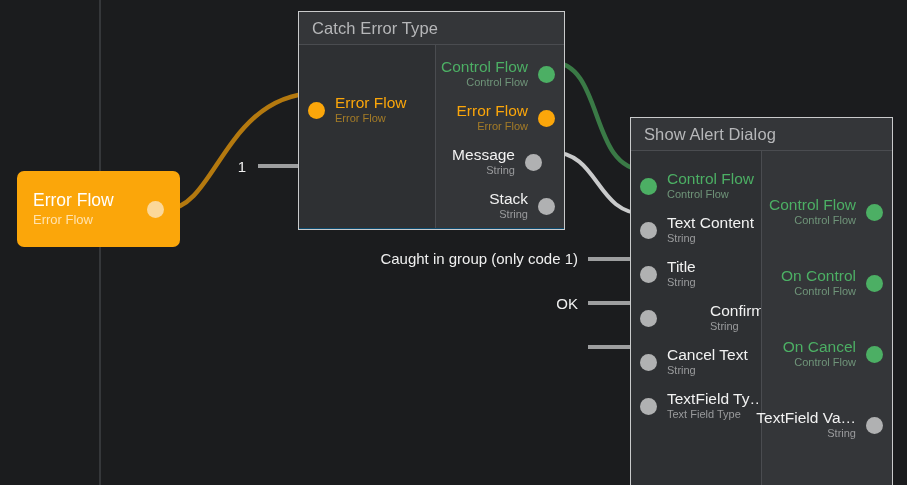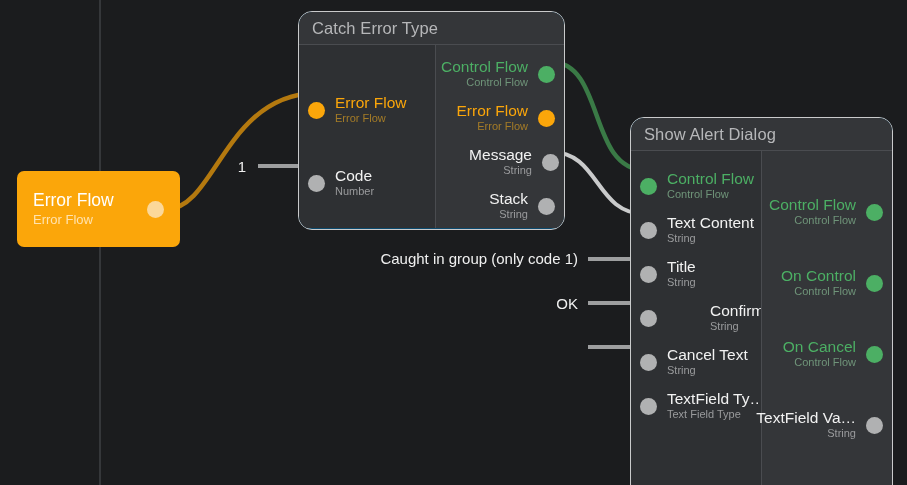--- a/index.html
+++ b/index.html
@@ -24,21 +24,21 @@
     position: absolute;
     left: 0; top: 0;
     width: 907px; height: 485px;
     pointer-events: none;
   }
 
   
   .node {
     position: absolute;
     border: 1.5px solid #c9cacb;
-    border-radius: 14px;
+    border-radius: 0;
     background: #0c4a6e;
     overflow: hidden;
   }
   .node-header {
     height: 33px;
     background: #343639;
     border-bottom: 1.5px solid #4a4c50;
     display: flex;
     align-items: center;
     padding-left: 13px;
@@ -168,45 +168,38 @@
     <div class="node-body">
 
       <div class="col inputs" style="width:136px;">
         <div class="port-row in" style="top:48px; left:9px;">
           <span class="dot orange"></span>
           <span class="port-labels">
             <span class="pname orange">Error Flow</span>
             <span class="ptype orange">Error Flow</span>
           </span>
         </div>
-        <div class="port-row in" style="top:121px; left:9px;">
-          <span class="dot"></span>
-          <span class="port-labels">
-            <span class="pname">Code</span>
-            <span class="ptype">Number</span>
-          </span>
-        </div>
       </div>
 
       <div class="col outputs" style="width:129px;">
         <div class="port-row out" style="top:12px; right:9px;">
           <span class="port-labels">
             <span class="pname green">Control Flow</span>
             <span class="ptype green">Control Flow</span>
           </span>
           <span class="dot green"></span>
         </div>
         <div class="port-row out" style="top:56px; right:9px;">
           <span class="port-labels">
             <span class="pname orange">Error Flow</span>
             <span class="ptype orange">Error Flow</span>
           </span>
           <span class="dot orange"></span>
         </div>
-        <div class="port-row out" style="top:100px; right:5px;">
+        <div class="port-row out" style="top:100px; right:22px;">
           <span class="port-labels">
             <span class="pname">Message</span>
             <span class="ptype">String</span>
           </span>
           <span class="dot"></span>
         </div>
         <div class="port-row out" style="top:144px; right:9px;">
           <span class="port-labels">
             <span class="pname">Stack</span>
             <span class="ptype">String</span>

